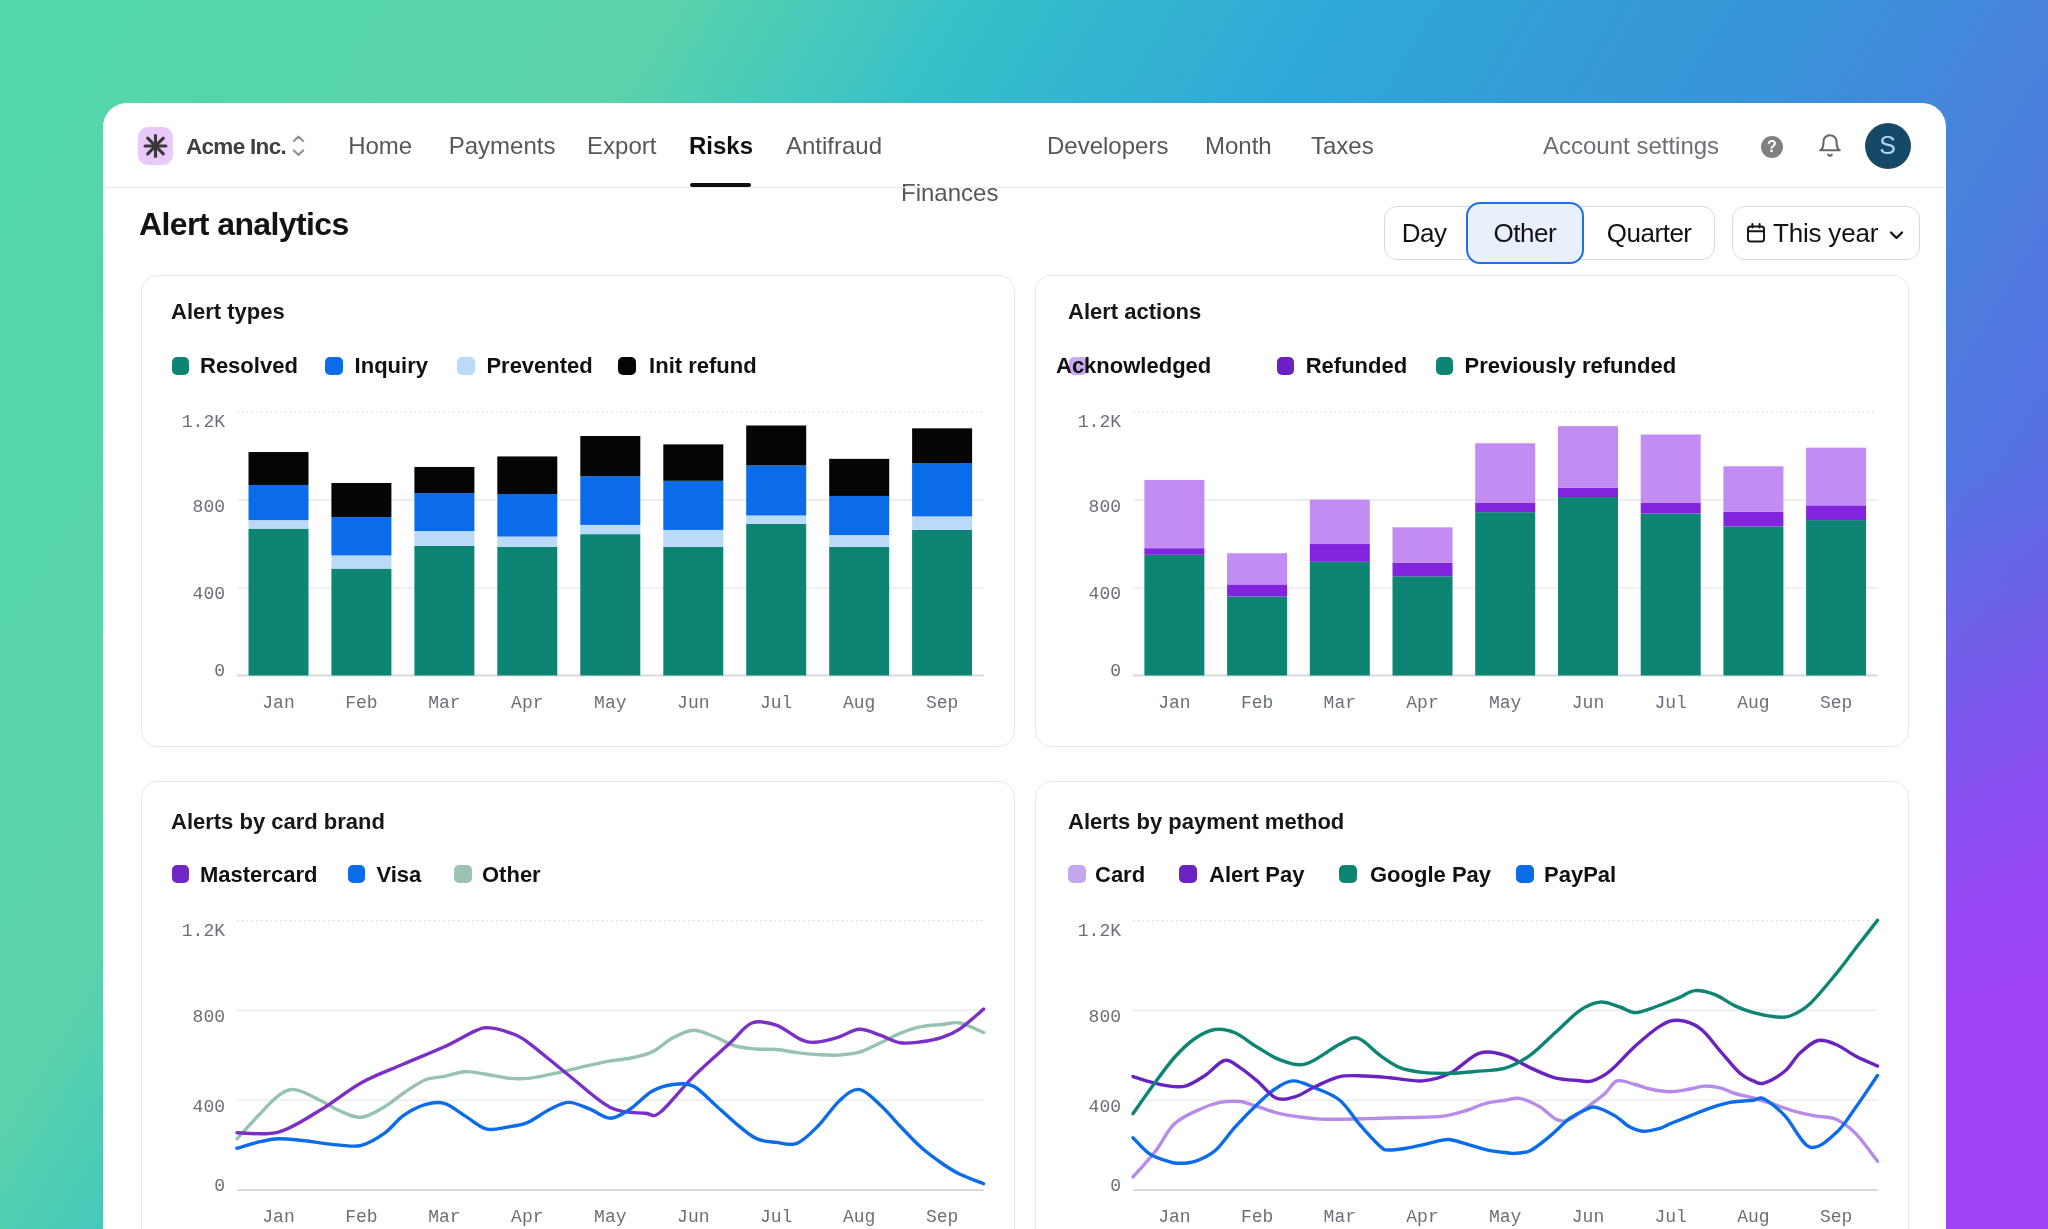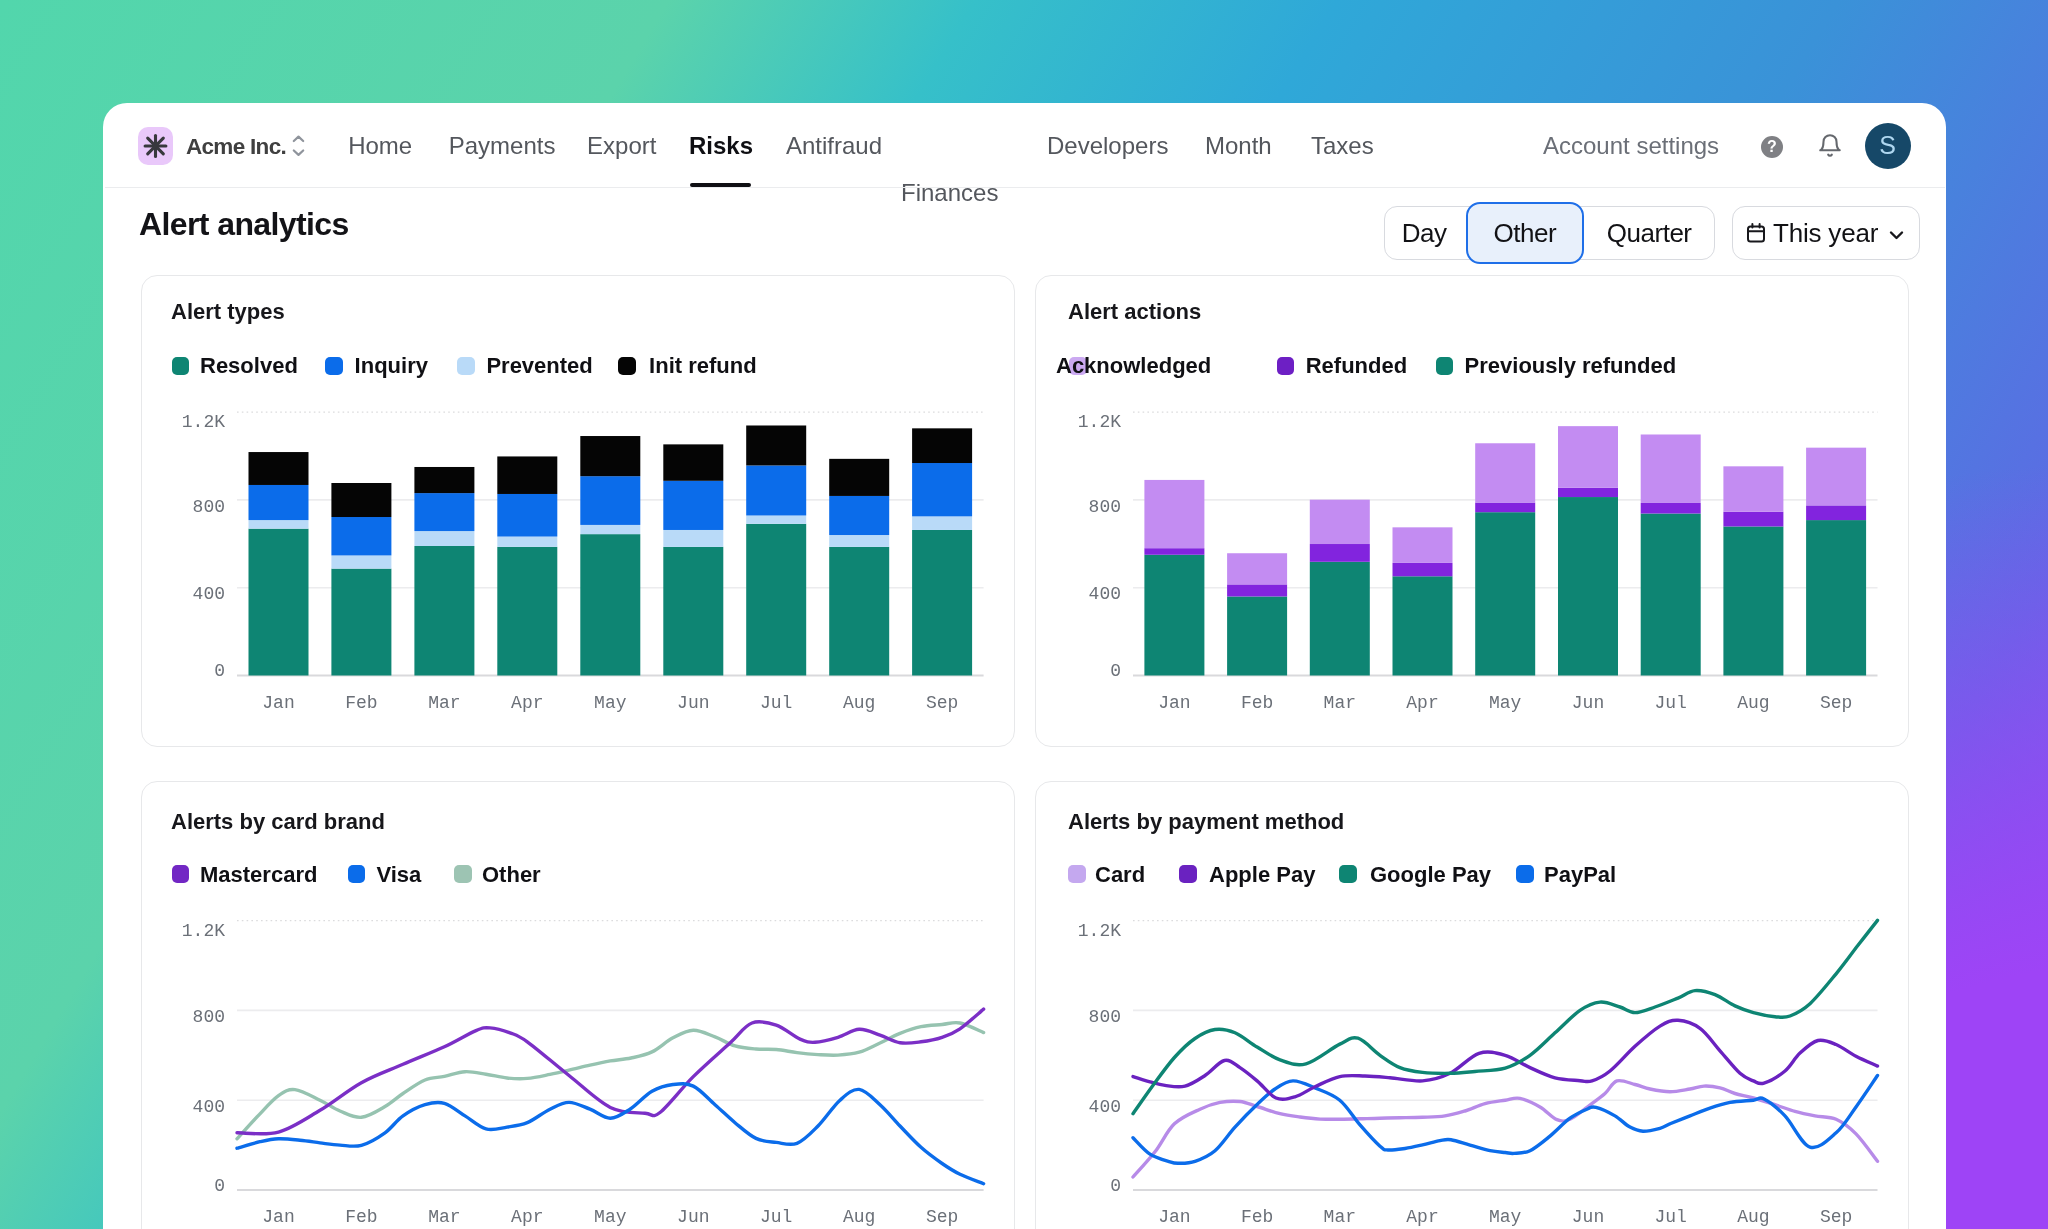--- a/index.html
+++ b/index.html
@@ -95,21 +95,21 @@
 <div class="leg" style="left:1464.6px;top:355px;">Previously refunded</div>
 <div class="chip" style="left:171.5px;top:865px;background:#7227C4;"></div>
 <div class="leg" style="left:200px;top:864px;">Mastercard</div>
 <div class="chip" style="left:347.5px;top:865px;background:#0B6CEA;"></div>
 <div class="leg" style="left:376.4px;top:864px;">Visa</div>
 <div class="chip" style="left:454px;top:865px;background:#9DC4B3;"></div>
 <div class="leg" style="left:482px;top:864px;">Other</div>
 <div class="chip" style="left:1068px;top:865px;background:#C4A8EF;"></div>
 <div class="leg" style="left:1095px;top:864px;">Card</div>
 <div class="chip" style="left:1179px;top:865px;background:#6A22C0;"></div>
-<div class="leg" style="left:1209px;top:864px;">Apple Pay</div>
+<div class="leg" style="left:1209px;top:864px;">Alert Pay</div>
 <div class="chip" style="left:1339px;top:865px;background:#0E8573;"></div>
 <div class="leg" style="left:1370px;top:864px;">Google Pay</div>
 <div class="chip" style="left:1516px;top:865px;background:#0B6CEA;"></div>
 <div class="leg" style="left:1544px;top:864px;">PayPal</div>
 <svg class="overlay" width="2048" height="1229" viewBox="0 0 2048 1229">
     <style>.ax{font-family:"Liberation Mono",monospace;font-size:18px;fill:#6b7078;}</style>
     <line x1="237.0" y1="412.1" x2="983.6" y2="412.1" stroke="#dbdbdd" stroke-width="1.3" stroke-dasharray="1.6 3.2"></line>
     <line x1="237.0" y1="499.9" x2="983.6" y2="499.9" stroke="#ececee" stroke-width="1.6"></line>
     <line x1="237.0" y1="587.7" x2="983.6" y2="587.7" stroke="#ececee" stroke-width="1.6"></line>
     <line x1="237.0" y1="675.5" x2="983.6" y2="675.5" stroke="#d9d9dc" stroke-width="1.8"></line>

